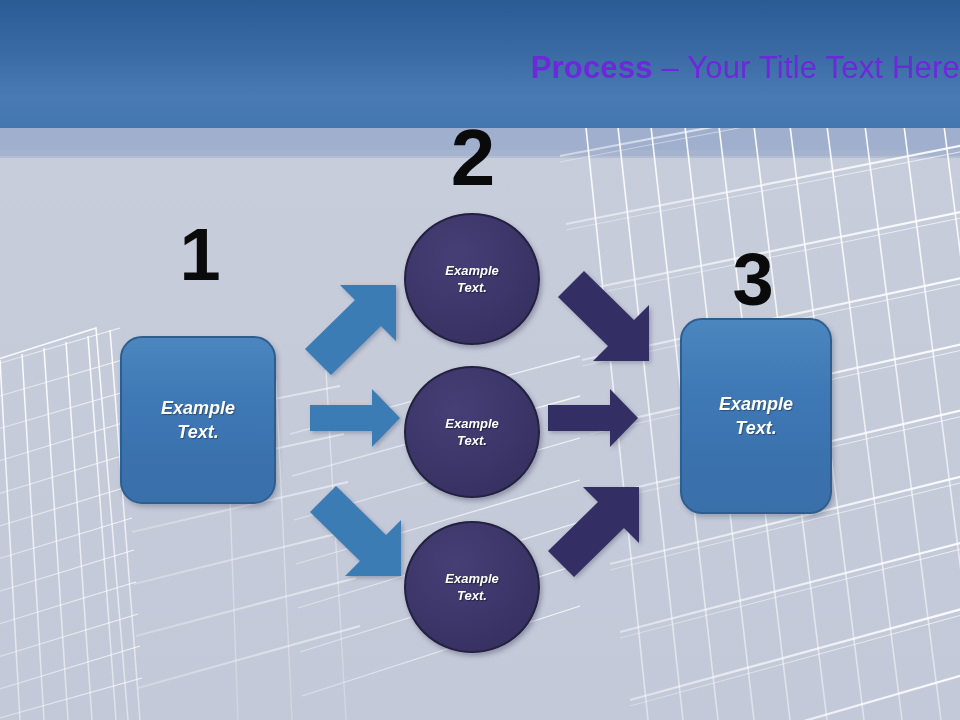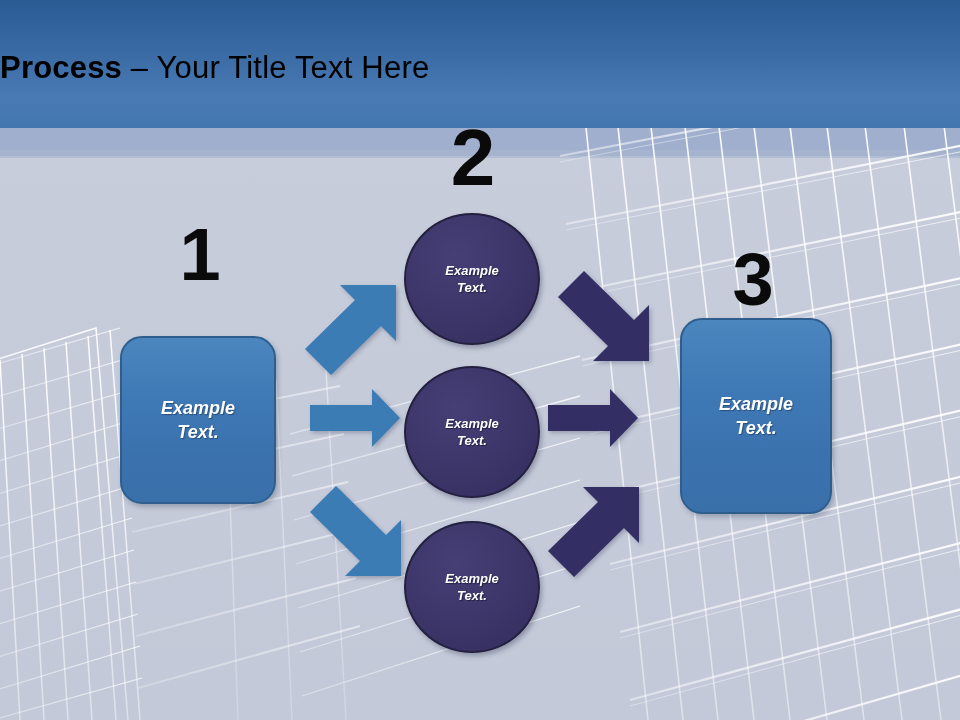--- a/index.html
+++ b/index.html
@@ -41,22 +41,22 @@
   .header {
     position: absolute;
     left: 0; top: 0;
     width: 960px; height: 128px;
     background: linear-gradient(180deg, #2b5b93 0%, #3a6aa4 40%, #4a7ab4 75%, #4376ae 100%);
   }
   .title {
     position: absolute;
     left: 0; top: 50px;
     width: 960px;
-    text-align: left;
-    color: #000000;
+    text-align: right;
+    color: #6d28d9;
     font-size: 31px;
     letter-spacing: .2px;
     white-space: nowrap;
   }
   .title .bold { font-weight: bold; }
 
   
   .wire {
     position: absolute;
     left: 0; top: 128px;

